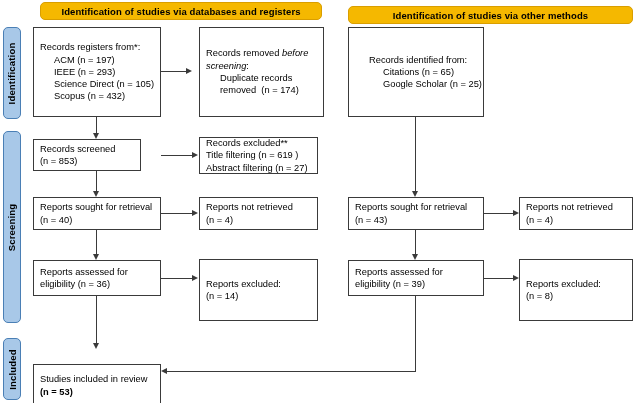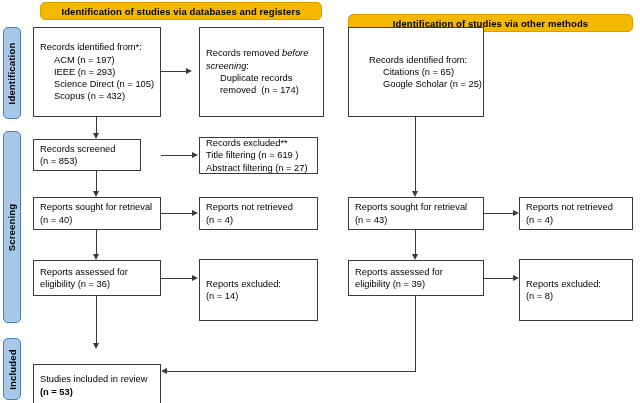--- a/index.html
+++ b/index.html
@@ -88,36 +88,36 @@
   }
 </style>
 </head>
 <body>
 
 <div id="diagram">
 
   <div class="banner" style="left:40px;top:2px;width:282px;height:18px;">
     <span>Identification of studies via databases and registers</span>
   </div>
-  <div class="banner" style="left:348px;top:14px;width:285px;height:18px;">
+  <div class="banner" style="left:348px;top:6px;width:285px;height:18px;">
     <span>Identification of studies via other methods</span>
   </div>
 
   <div class="stage" style="left:3px;top:27px;width:18px;height:92px;">
     <span>Identification</span>
   </div>
   <div class="stage" style="left:3px;top:131px;width:18px;height:192px;">
     <span>Screening</span>
   </div>
   <div class="stage" style="left:3px;top:338px;width:18px;height:62px;">
     <span>Included</span>
   </div>
 
   <div class="box" style="left:33px;top:27px;width:128px;height:90px;">
-    <div class="ln">Records identified from*:</div>
+    <div class="ln">Records registers from*:</div>
     <div class="ind">ACM (n = 197)</div>
     <div class="ind">IEEE (n = 293)</div>
     <div class="ind">Science Direct (n = 105)</div>
     <div class="ind">Scopus (n = 432)</div>
   </div>
 
   <div class="hline" style="left:161px;top:71px;width:26px;"></div>
   <div class="arrow-r" style="left:186px;top:68px;"></div>
 
   <div class="box" style="left:199px;top:27px;width:125px;height:90px;">

